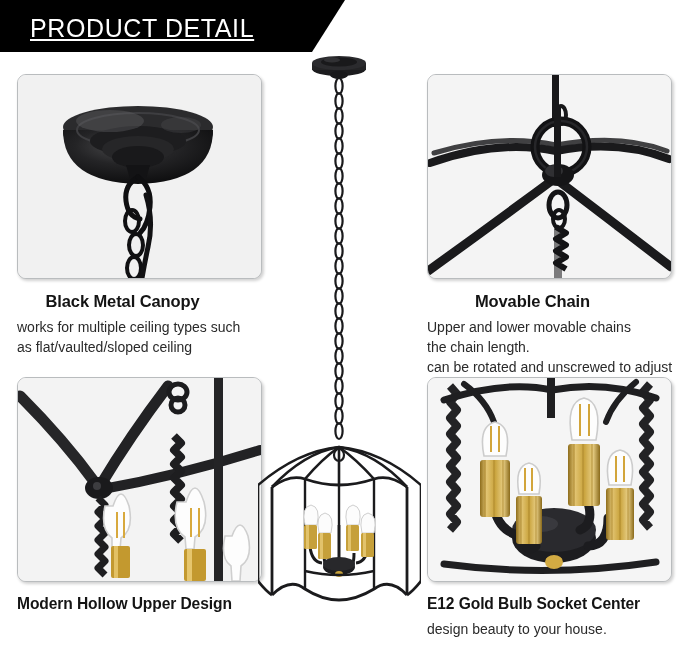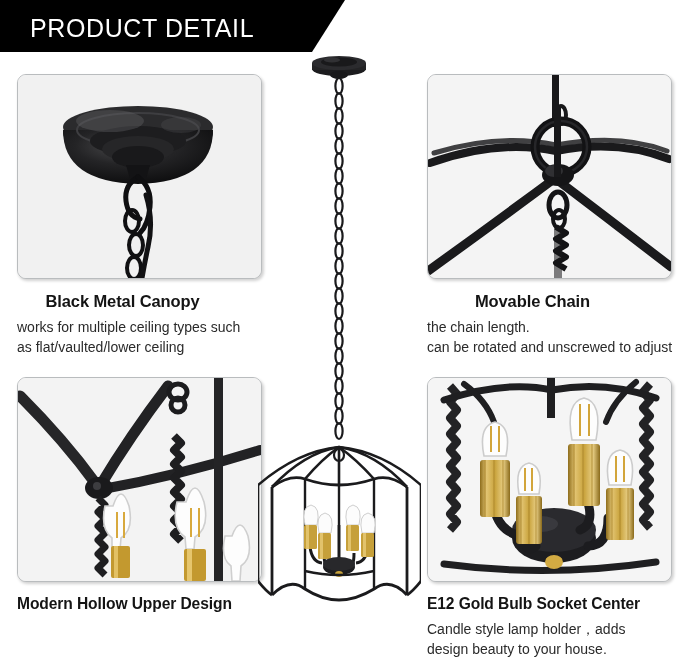--- a/index.html
+++ b/index.html
@@ -17,20 +17,21 @@
     clip-path:polygon(0 0, 345px 0, 312px 52px, 0 52px);
   }
   .banner-title{
     position:absolute;left:30px;top:13px;
     color:#ffffff;
     font-size:25px;
     font-weight:400;
     letter-spacing:.6px;
     line-height:30px;
     white-space:nowrap;
+    text-decoration:underline;
   }
   
   .quad{position:absolute;width:211px;}
   .q-tl{left:17px;top:74px;}
   .q-tr{left:427px;top:74px;}
   .q-bl{left:17px;top:377px;}
   .q-br{left:427px;top:377px;}
 
   .photo{
     position:relative;
@@ -109,21 +110,21 @@
       <path d="M120 102 q14 10 12 30 q-2 18 -10 26" fill="none" stroke="#0f0f11" stroke-width="5" stroke-linecap="round"></path>
       <ellipse cx="114" cy="146" rx="7" ry="11" fill="none" stroke="#101012" stroke-width="4"></ellipse>
       <ellipse cx="118" cy="170" rx="7" ry="11" fill="none" stroke="#101012" stroke-width="4"></ellipse>
       <ellipse cx="116" cy="193" rx="7" ry="11" fill="none" stroke="#101012" stroke-width="4"></ellipse>
       <path d="M128 120 q8 26 2 52 q-3 14 -6 31" fill="none" stroke="#121214" stroke-width="5" stroke-linecap="round"></path>
     </svg>
   </div>
   <div class="cap-title">Black Metal Canopy</div>
   <div class="cap-body">
     <div>works for multiple ceiling types such</div>
-    <div>as flat/vaulted/lower ceiling</div>
+    <div>as flat/vaulted/sloped ceiling</div>
   </div>
 </div>
 
 <div class="quad q-tr">
   <div class="photo">
     <svg viewBox="0 0 243 203" preserveAspectRatio="none">
       <rect x="0" y="0" width="243" height="203" fill="#f4f4f4"></rect>
 
       <rect x="124" y="0" width="7" height="52" fill="#18181a"></rect>
 
@@ -143,20 +144,21 @@
       <rect x="126" y="30" width="7" height="72" fill="#18181a"></rect>
 
       <ellipse cx="130" cy="130" rx="9" ry="13" fill="none" stroke="#141416" stroke-width="5"></ellipse>
       <ellipse cx="131" cy="144" rx="6" ry="9" fill="none" stroke="#141416" stroke-width="4"></ellipse>
       <path d="M128 152 l10 6 l-10 6 l10 6 l-10 6 l10 6 l-10 6 l10 6" fill="none" stroke="#131315" stroke-width="6" stroke-linejoin="round"></path>
       <rect x="126" y="152" width="8" height="51" fill="#17171a" opacity=".55"></rect>
     </svg>
   </div>
   <div class="cap-title">Movable Chain</div>
   <div class="cap-body">
+    <div>Upper and lower movable chains</div>
     <div>the chain length.</div>
     <div>can be rotated and unscrewed to adjust</div>
   </div>
 </div>
 
 <div class="quad q-bl">
   <div class="photo">
     <svg viewBox="0 0 243 203" preserveAspectRatio="none">
       <rect x="0" y="0" width="243" height="203" fill="#f3f3f3"></rect>
 
@@ -248,21 +250,20 @@
       <path d="M152 26 l0 32 M161 26 l0 32" stroke="#d2a53b" stroke-width="2"></path>
 
       <rect x="178" y="110" width="28" height="52" rx="3" fill="url(#goldG)"></rect>
       <path d="M184 110 l0 52 M192 110 l0 52 M200 110 l0 52" stroke="#a8842a" stroke-width="1.2" opacity=".7"></path>
       <path d="M181 107 q-6 -32 11 -35 q17 3 11 35 Z" fill="#fdfdfd" stroke="#cccccc" stroke-width="1.6"></path>
       <path d="M188 78 l0 26 M196 78 l0 26" stroke="#d2a53b" stroke-width="2"></path>
     </svg>
   </div>
   <div class="cap-title wide">E12 Gold Bulb Socket Center</div>
   <div class="cap-body">
-    <div>Candle style lamp holder，adds</div>
     <div>design beauty to your house.</div>
   </div>
 </div>
 
 <div class="center-lamp">
   <svg viewBox="0 0 163 575" preserveAspectRatio="none">
 
     <g>
       <ellipse cx="81" cy="14" rx="27" ry="7" fill="#1c1c1e"></ellipse>
       <rect x="54" y="8" width="54" height="7" fill="#232325"></rect>

